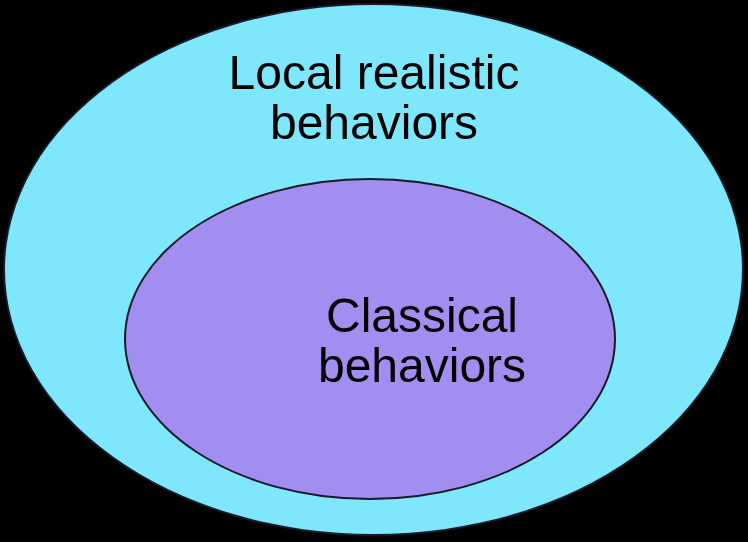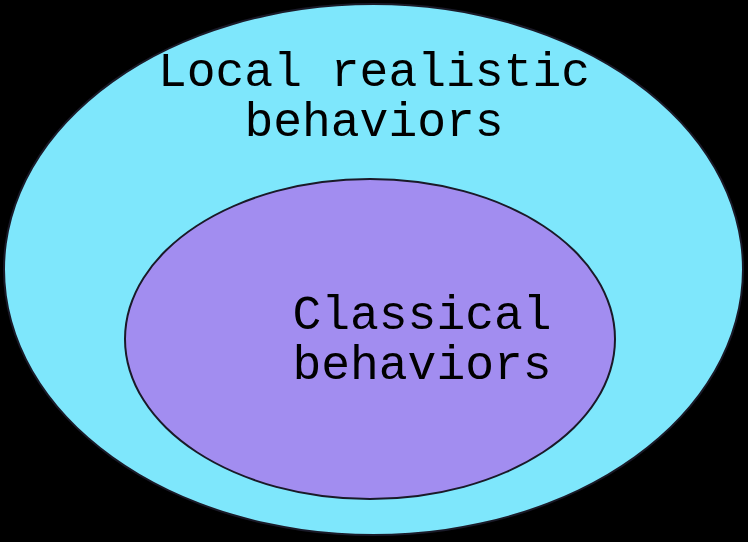--- a/index.html
+++ b/index.html
@@ -6,21 +6,21 @@
     margin: 0;
     padding: 0;
     background: var(--background, #000000);
   }
   .stage {
     position: relative;
     width: 748px;
     height: 542px;
     overflow: hidden;
     background: var(--background, #000000);
-    font-family: Liberation Mono, monospace;
+    font-family: Liberation Sans, sans-serif;
   }
   .ellipse {
     position: absolute;
     border-radius: 50%;
     box-sizing: border-box;
     border: 2px solid var(--stroke, #1a1a28);
   }
   .ellipse.outer {
     left: 3px;
     top: 3px;

